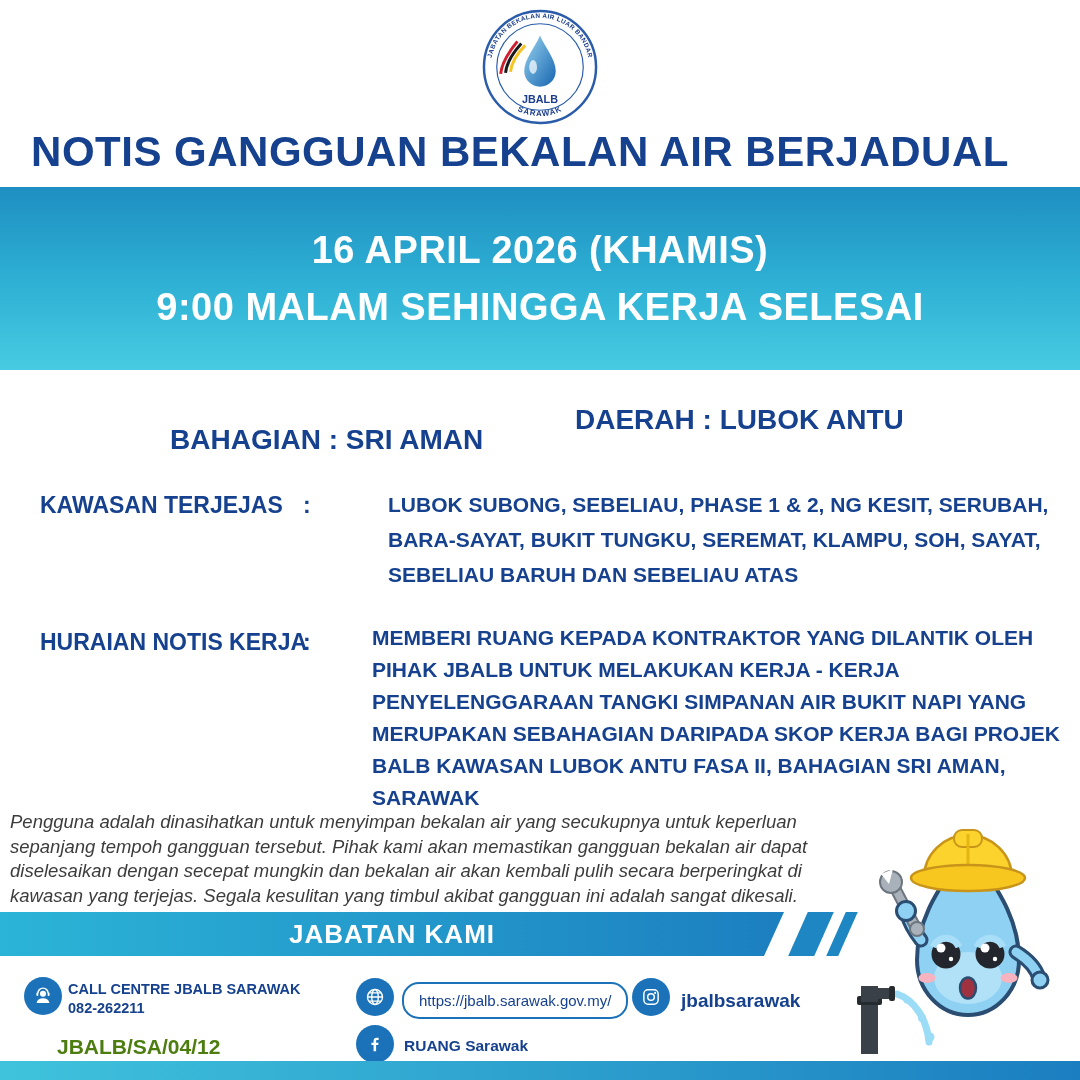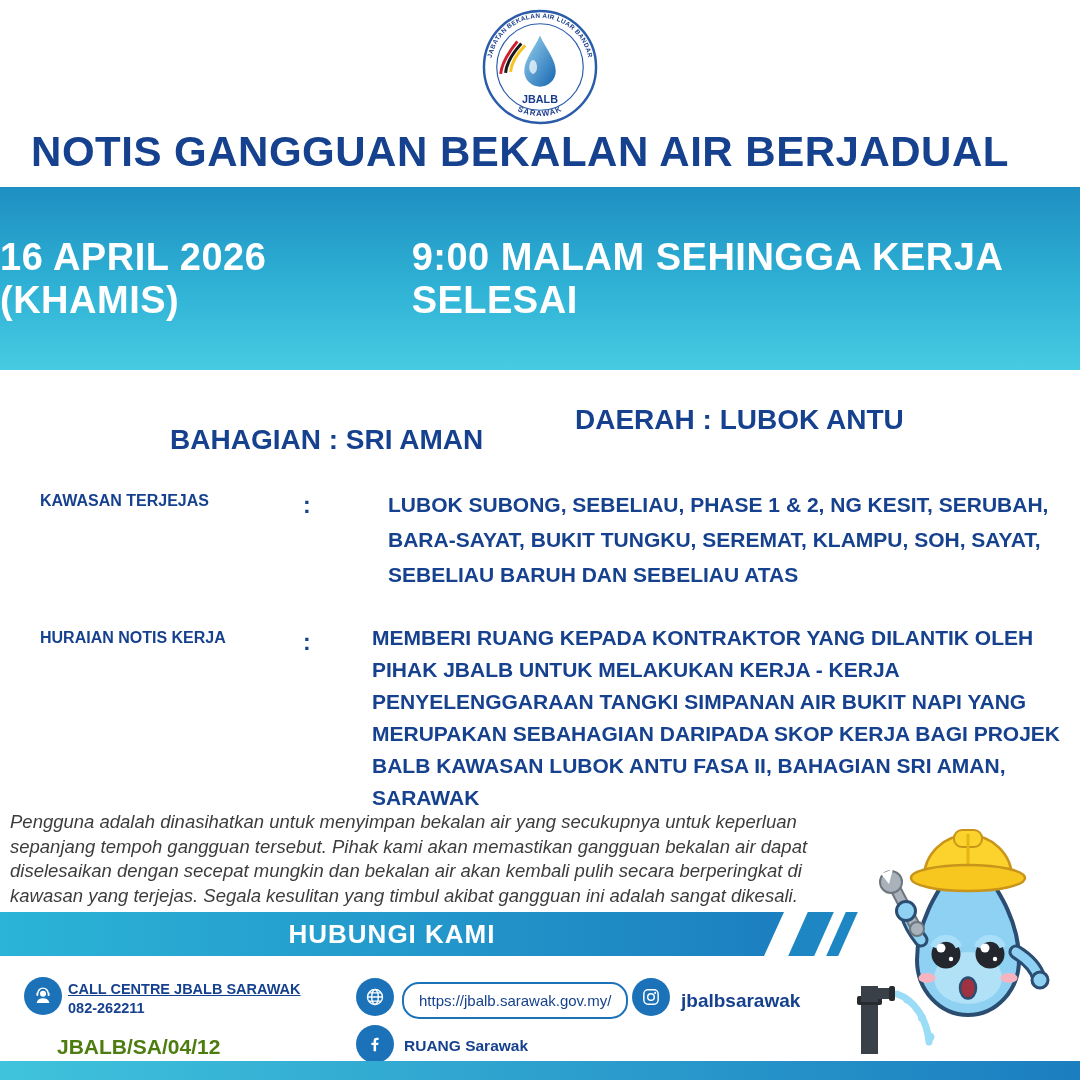--- a/index.html
+++ b/index.html
@@ -14,29 +14,29 @@
   .logo-wrap { left: 481px; top: 8px; width: 118px; height: 118px; }
 
   .title {
     left: 0; top: 128px; width: 1040px; text-align: center;
     font-size: 42px; font-weight: bold; color: #16418e; letter-spacing: 0.5px;
   }
 
   .banner {
     left: 0; top: 187px; width: 1080px; height: 183px;
     background: linear-gradient(180deg, #1e8fc2 0%, #2fb2d5 55%, #47cbe2 100%);
-    display: flex; flex-direction: row; align-items: center; justify-content: center; gap: 14px;
+    display: flex; flex-direction: column; align-items: center; justify-content: center; gap: 14px;
   }
   .banner-line { color: #ffffff; font-size: 38px; font-weight: bold; letter-spacing: 0.5px; }
 
   .region-label { top: 404px; font-size: 28px; font-weight: bold; color: #16418e; }
   .bahagian { left: 170px; margin-top: 20px; }
   .daerah { left: 575px; }
 
-  .info-label { left: 40px; font-size: 16px; font-weight: bold; color: #16418e; }
+  .info-label { left: 40px; font-size: 23px; font-weight: bold; color: #16418e; }
   .info-colon { left: 303px; font-size: 23px; font-weight: bold; color: #16418e; }
   .info-value {
     left: 372px; width: 705px; font-size: 21px; font-weight: bold; color: #16418e;
   }
   .kawasan-label, .kawasan-colon { top: 492px; }
   .kawasan-value { top: 487px; line-height: 35px; margin-left: 16px; }
   .huraian-label, .huraian-colon { top: 629px; }
   .huraian-value { top: 622px; line-height: 32px; }
 
   .disclaimer {
@@ -56,21 +56,21 @@
   .stripe-b { left: 836px; width: 12px; }
 
   .icon-circle {
     width: 38px; height: 38px; border-radius: 50%; background: #1b72b8;
     display: flex; align-items: center; justify-content: center;
   }
   .icon-circle svg { width: 22px; height: 22px; }
   .footer-text { font-size: 14.5px; font-weight: bold; color: #16418e; }
 
   .call-icon { left: 24px; top: 977px; }
-  .call-label { left: 68px; top: 981px; text-decoration: underline; }
+  .call-label { left: 68px; top: 981px; }
   .call-phone { left: 68px; top: 1000px; }
   .reference { left: 57px; top: 1035px; font-size: 21px; font-weight: bold; color: #4d7c0f; }
 
   .globe-icon { left: 356px; top: 978px; }
   .website-pill {
     left: 402px; top: 982px; height: 33px; border: 2px solid #1b72b8; border-radius: 17px;
     display: flex; align-items: center; padding: 0 15px;
     font-size: 15px; font-weight: normal; color: #16418e;
   }
   .insta-icon { left: 632px; top: 978px; }
@@ -134,21 +134,21 @@
   <div class="abs info-colon kawasan-colon">:</div>
   <div class="abs info-value kawasan-value">LUBOK SUBONG, SEBELIAU, PHASE 1 &amp; 2, NG KESIT, SERUBAH, BARA-SAYAT, BUKIT TUNGKU, SEREMAT, KLAMPU, SOH, SAYAT, SEBELIAU BARUH DAN SEBELIAU ATAS</div>
 
   <div class="abs info-label huraian-label">HURAIAN NOTIS KERJA</div>
   <div class="abs info-colon huraian-colon">:</div>
   <div class="abs info-value huraian-value">MEMBERI RUANG KEPADA KONTRAKTOR YANG DILANTIK OLEH PIHAK JBALB UNTUK MELAKUKAN KERJA - KERJA PENYELENGGARAAN TANGKI SIMPANAN AIR BUKIT NAPI YANG MERUPAKAN SEBAHAGIAN DARIPADA SKOP KERJA BAGI PROJEK BALB KAWASAN LUBOK ANTU FASA II, BAHAGIAN SRI AMAN, SARAWAK</div>
 
   <div class="abs disclaimer">Pengguna adalah dinasihatkan untuk menyimpan bekalan air yang secukupnya untuk keperluan sepanjang tempoh gangguan tersebut. Pihak kami akan memastikan gangguan bekalan air dapat diselesaikan dengan secepat mungkin dan bekalan air akan kembali pulih secara berperingkat di kawasan yang terjejas. Segala kesulitan yang timbul akibat gangguan ini adalah sangat dikesali.</div>
 
   <div class="abs contact-bar">
-    <span class="contact-header">HUBUNGI KAMI</span>
+    <span class="contact-header">JABATAN KAMI</span>
   </div>
   <div class="abs bar-stripe stripe-a"></div>
   <div class="abs bar-stripe stripe-b"></div>
 
   <div class="abs icon-circle call-icon">
     <svg viewBox="0 0 24 24">
       <circle cx="12" cy="9.5" r="3.3" fill="#fff"></circle>
       <path d="M5 19.5c.7-3.4 3.6-5 7-5s6.3 1.6 7 5z" fill="#fff"></path>
       <path d="M6.4 9a5.6 5.6 0 0 1 11.2 0" stroke="#fff" stroke-width="1.6" fill="none"></path>
       <rect x="4.8" y="8.3" width="2.1" height="3.6" rx="1" fill="#fff"></rect>

